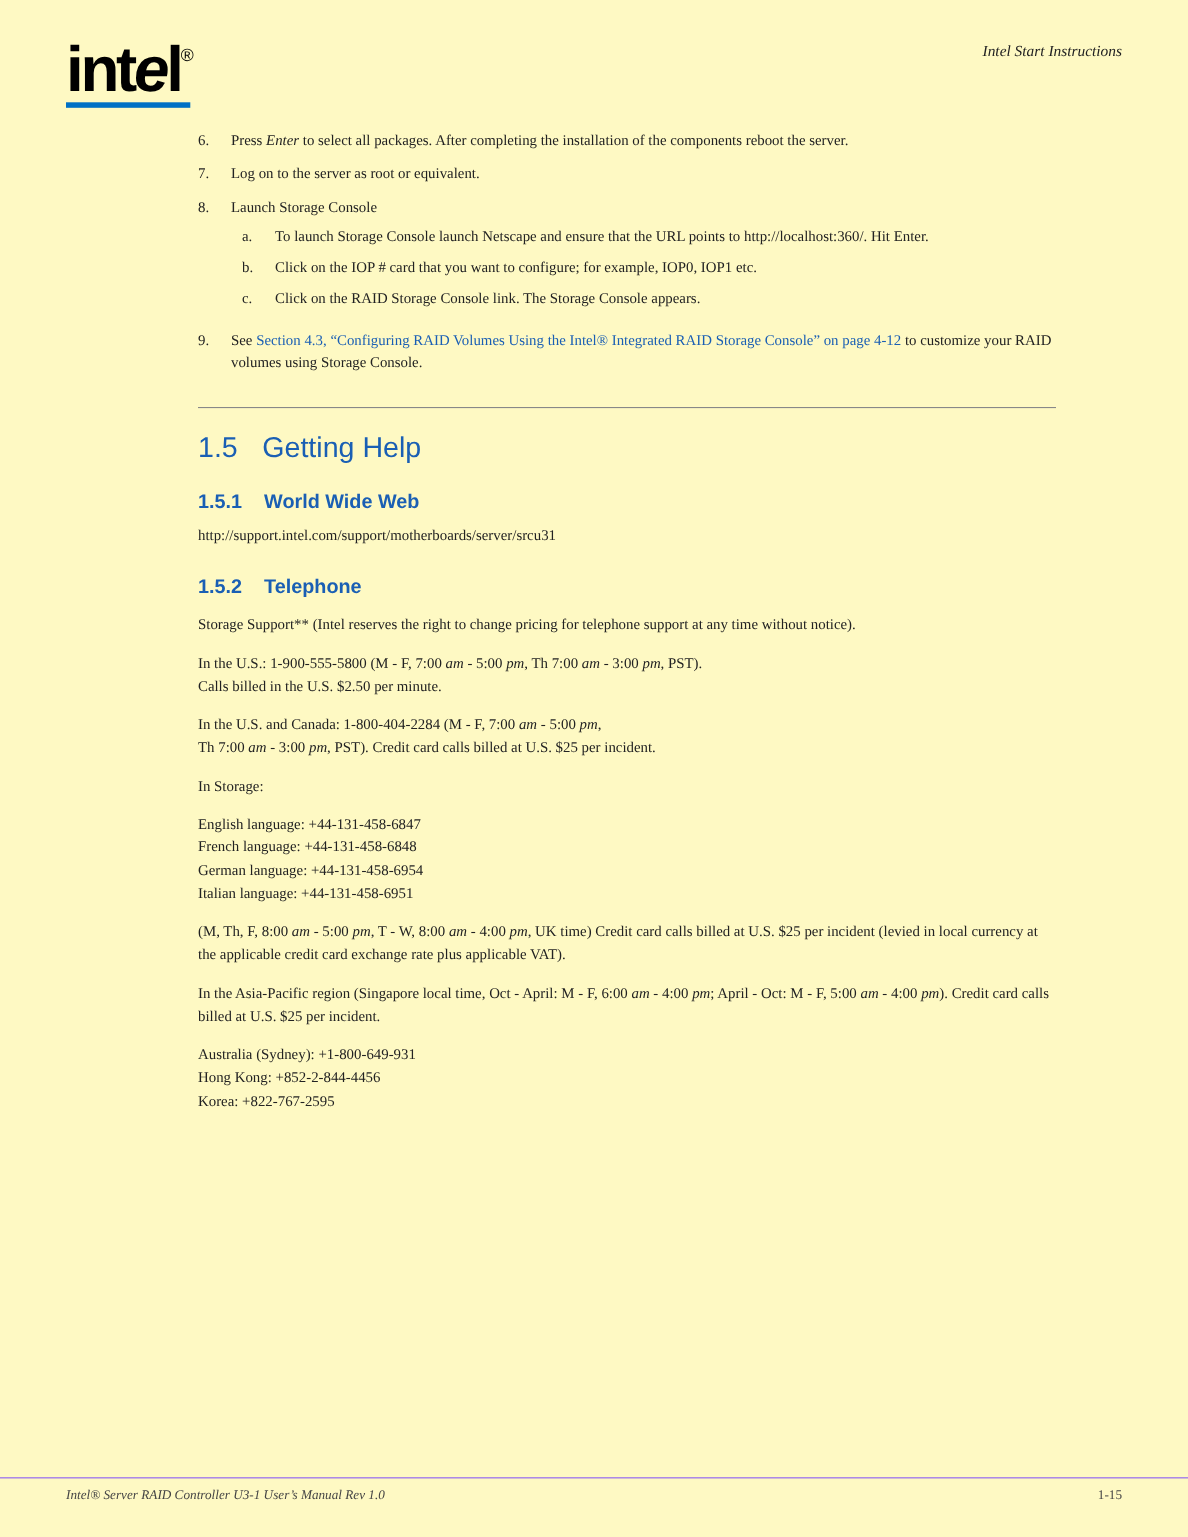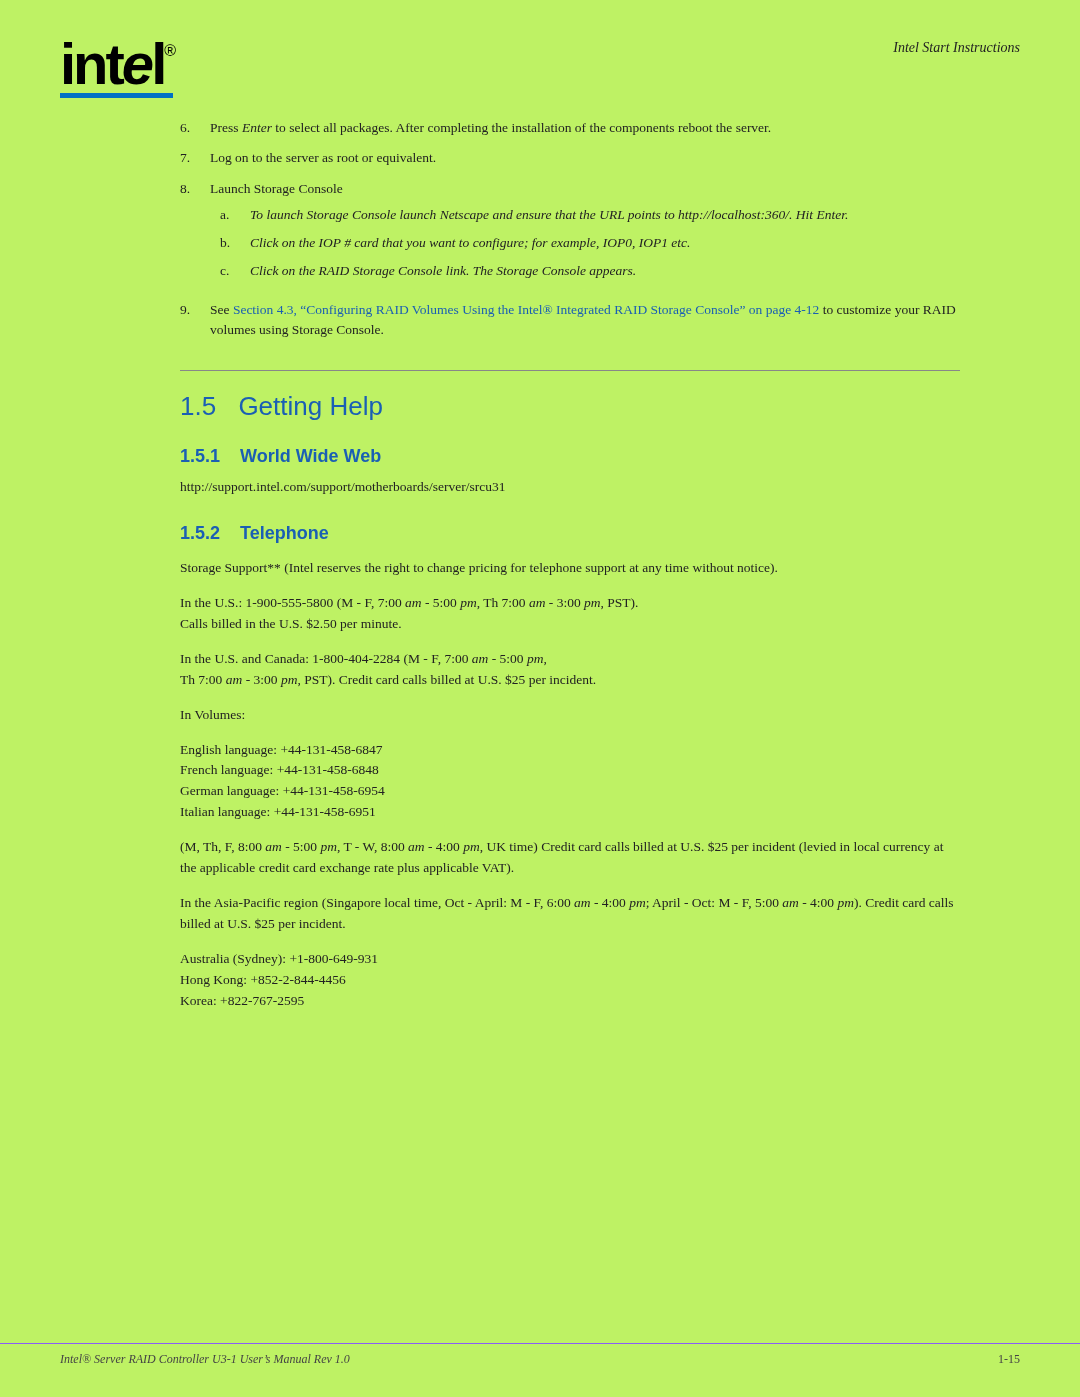--- a/index.html
+++ b/index.html
@@ -12,21 +12,21 @@
       width: 1080px;
       min-height: 1397px;
       position: relative;
     }
 
     .page {
       width: 1080px;
       min-height: 1397px;
       padding: 0;
       position: relative;
-      background: #bef264;
+      background: #fef9c3;
     }
 
     
     .header {
       display: flex;
       justify-content: space-between;
       align-items: flex-start;
       padding: 30px 60px 20px 60px;
       border-bottom: none;
     }
@@ -77,21 +77,20 @@
     }
 
     .sub-item .sub-letter {
       min-width: 30px;
       font-size: 13.5px;
     }
 
     .sub-item .sub-text {
       flex: 1;
       font-size: 13.5px;
-      font-style: italic;
     }
 
     .italic { font-style: italic; }
 
     .link-text {
       color: #1a5fb4;
       text-decoration: none;
     }
 
     
@@ -298,21 +297,21 @@
       In the U.S.: 1-900-555-5800 (M - F, 7:00 <span class="italic">am</span> - 5:00 <span class="italic">pm</span>, Th 7:00 <span class="italic">am</span> - 3:00 <span class="italic">pm</span>, PST).<br>
       Calls billed in the U.S. $2.50 per minute.
     </div>
 
     <div class="body-para">
       In the U.S. and Canada:  1-800-404-2284 (M - F, 7:00 <span class="italic">am</span> - 5:00 <span class="italic">pm</span>,<br>
       Th 7:00 <span class="italic">am</span> - 3:00 <span class="italic">pm</span>, PST).  Credit card calls billed at U.S. $25 per incident.
     </div>
 
     <div class="body-para">
-      In Volumes:
+      In Storage:
     </div>
 
     <div class="body-para">
       English language: +44-131-458-6847<br>
       French language: +44-131-458-6848<br>
       German language: +44-131-458-6954<br>
       Italian language: +44-131-458-6951
     </div>
 
     <div class="body-para">

